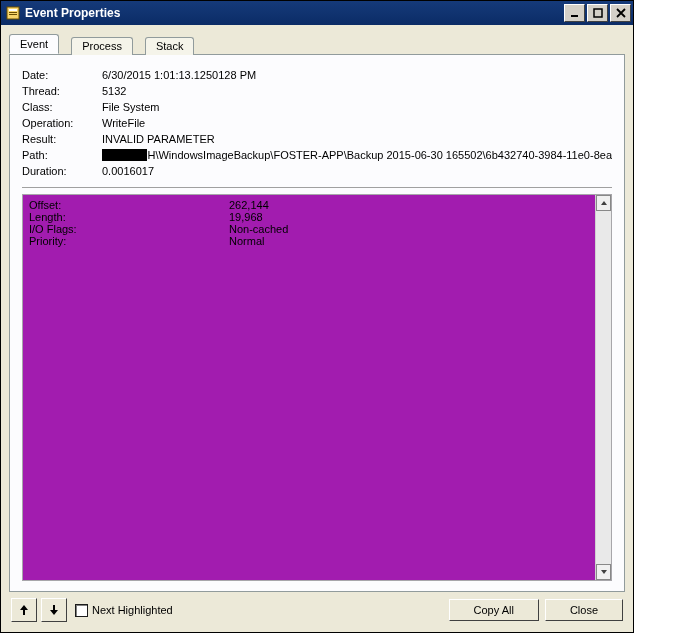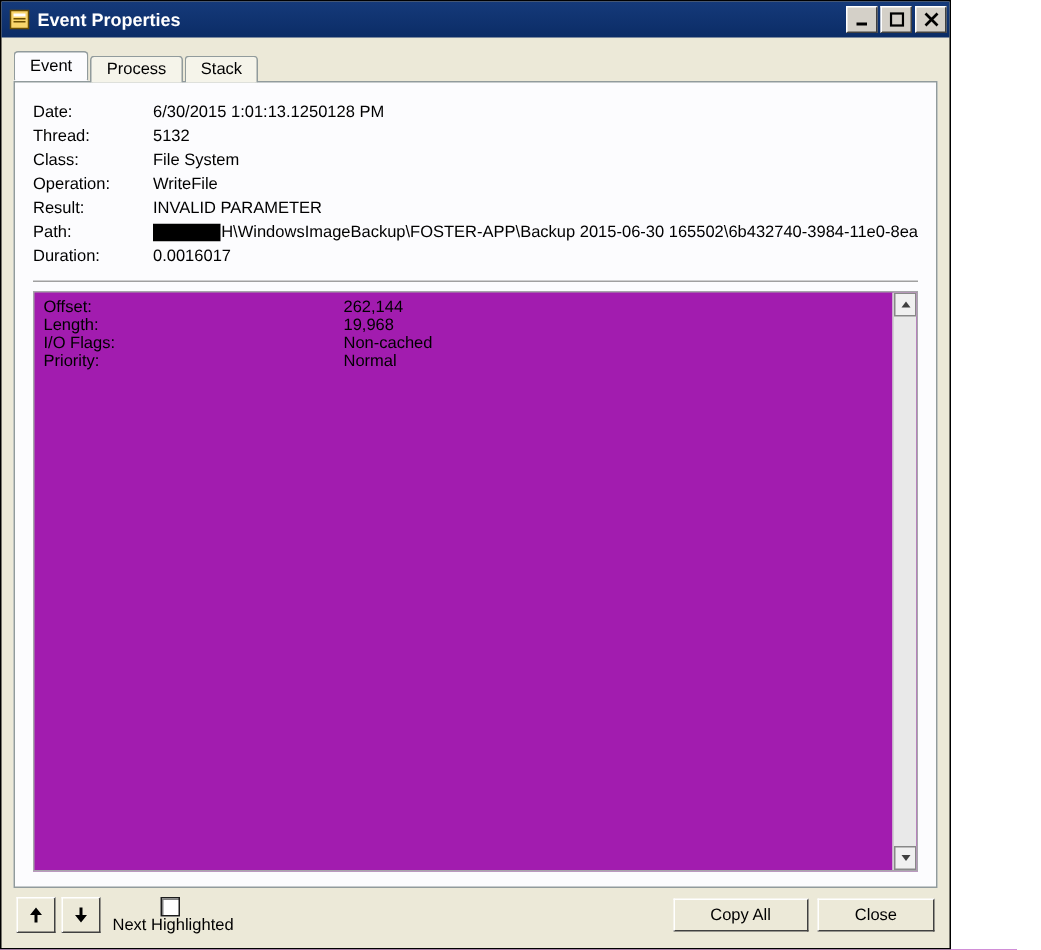--- a/index.html
+++ b/index.html
@@ -64,21 +64,21 @@
     position: relative;
     z-index: 2;
   }
   .tab {
     border: 1px solid #919b9c;
     border-bottom: none;
     border-top-left-radius: 3px;
     border-top-right-radius: 3px;
     background: #f5f4ea;
     padding: 2px 10px 3px 10px;
-    margin-right: 1px;
+    margin-right: 12px;
     font-size: 11px;
     color: #000;
     position: relative;
     top: 1px;
     text-align: right;
   }
   .tab.active {
     background: #fcfcfe;
     border-bottom: 1px solid #fcfcfe;
     z-index: 3;
@@ -169,21 +169,20 @@
     background: #ece9d8;
     border: 1px solid #404040;
     border-top-color: #fff; border-left-color: #fff;
     display: flex; align-items: center; justify-content: center;
     margin-right: 4px;
   }
   .checkbox-wrap {
     display: flex; align-items: center;
     margin-left: 4px;
     font-size: 11px;
-    flex-direction: column;
   }
   .chk {
     width: 13px; height: 13px;
     border: 1px solid #1c1c1c;
     background: #fff;
     display: inline-block;
     margin-right: 4px;
     box-shadow: inset 1px 1px 0 #808080;
   }
   .spacer { flex: 1; }

